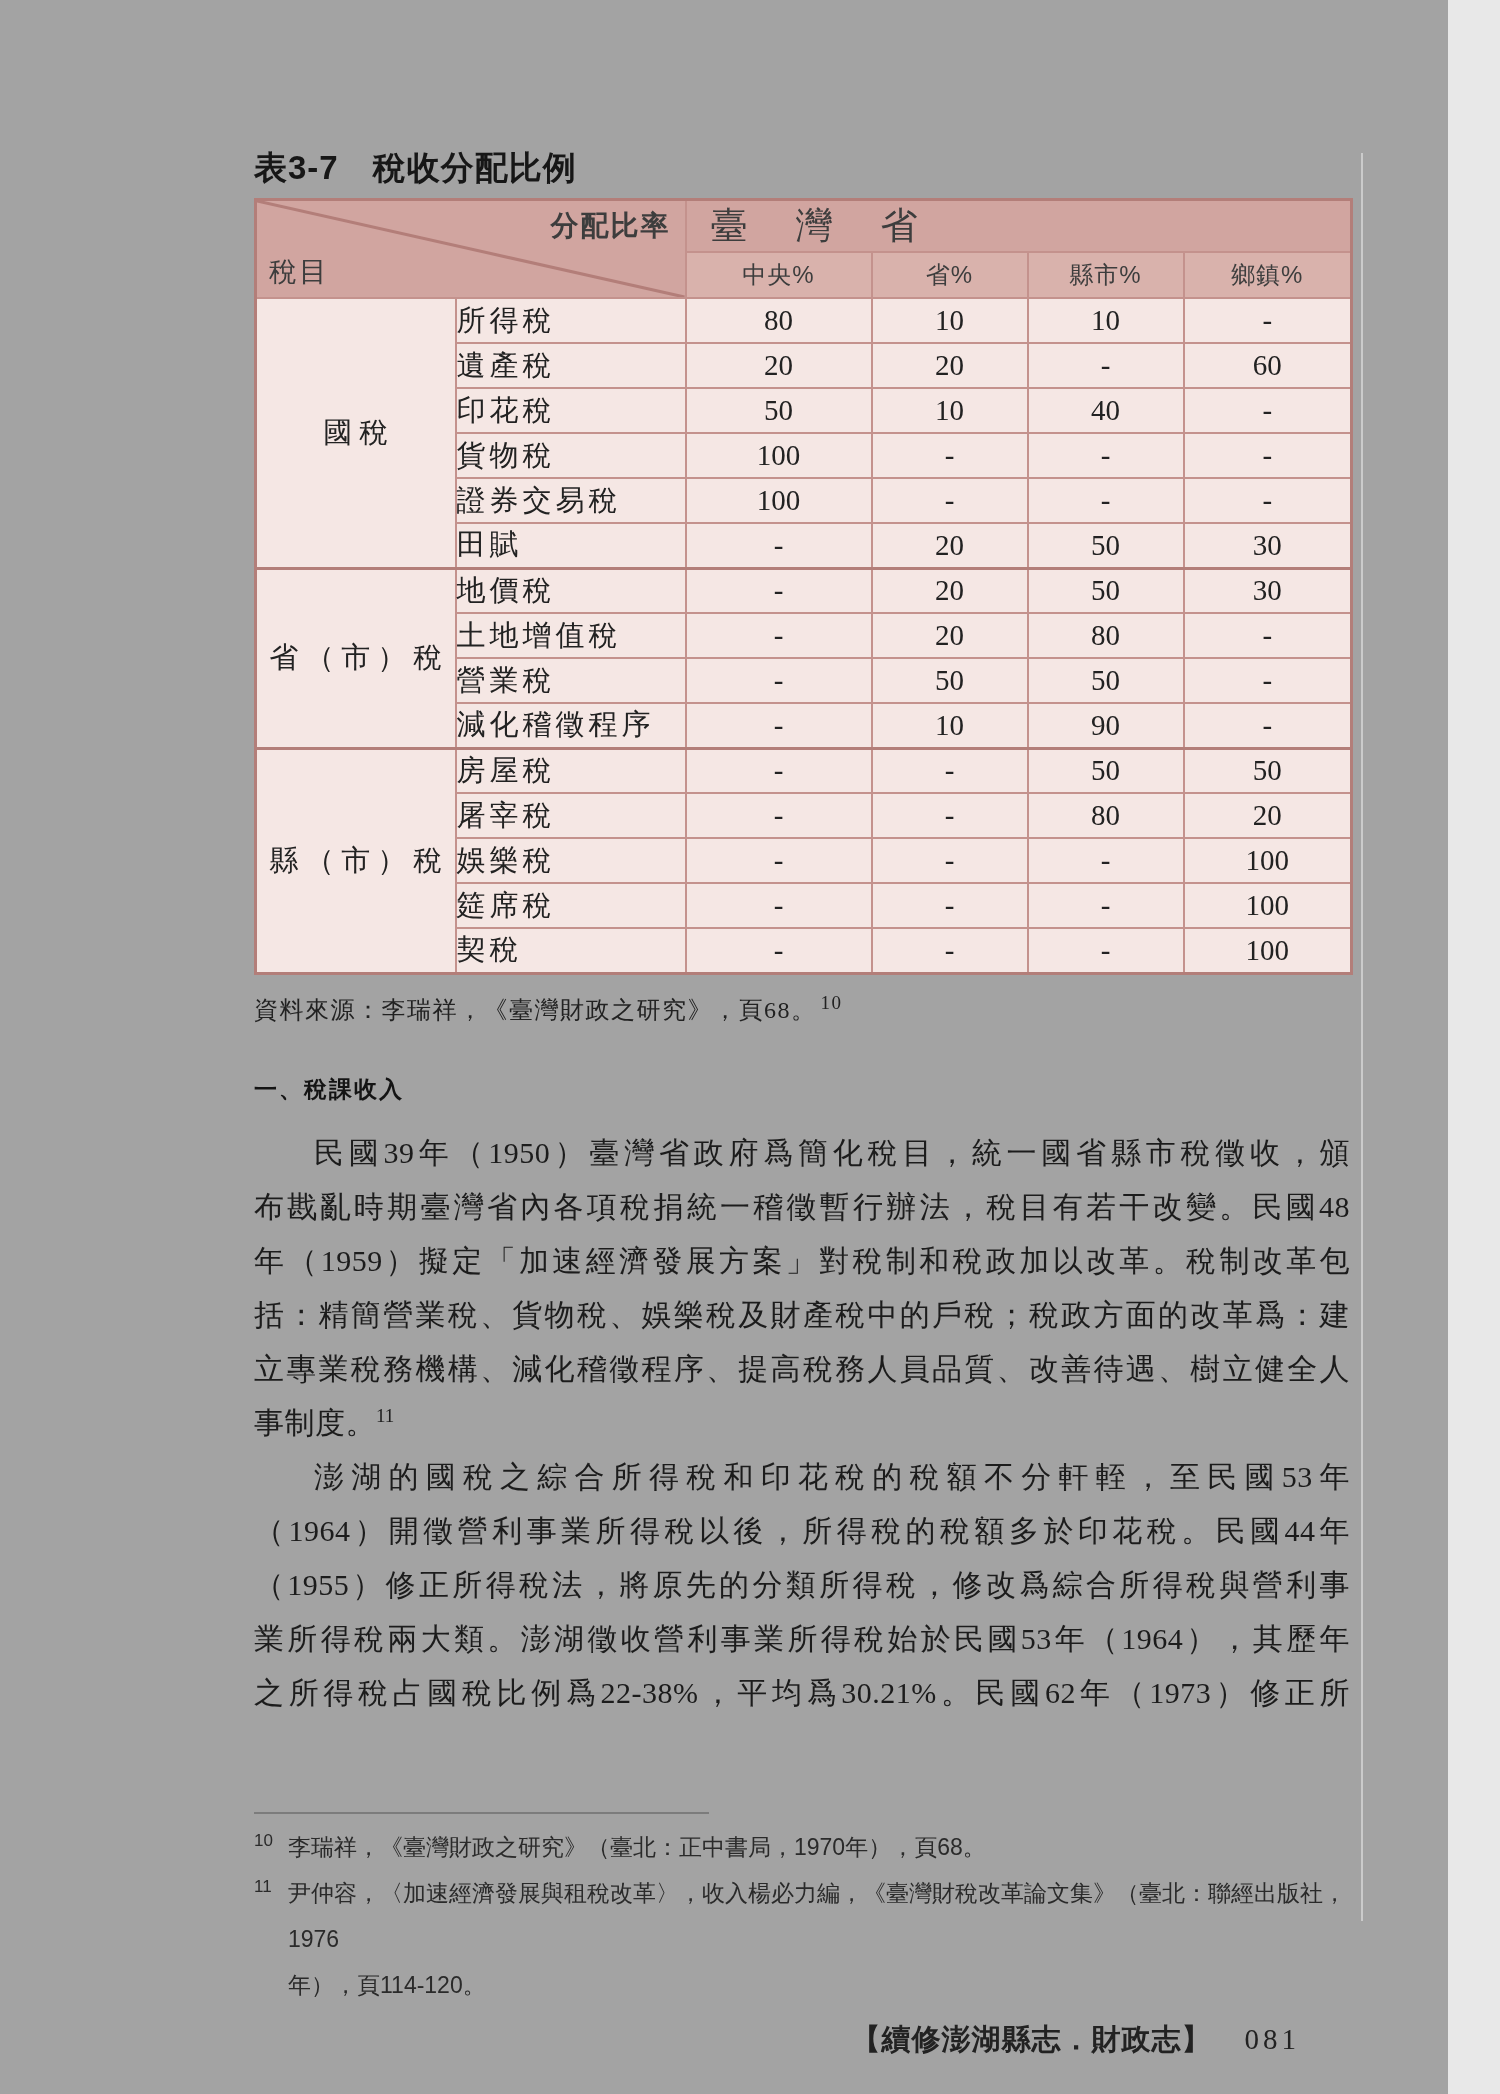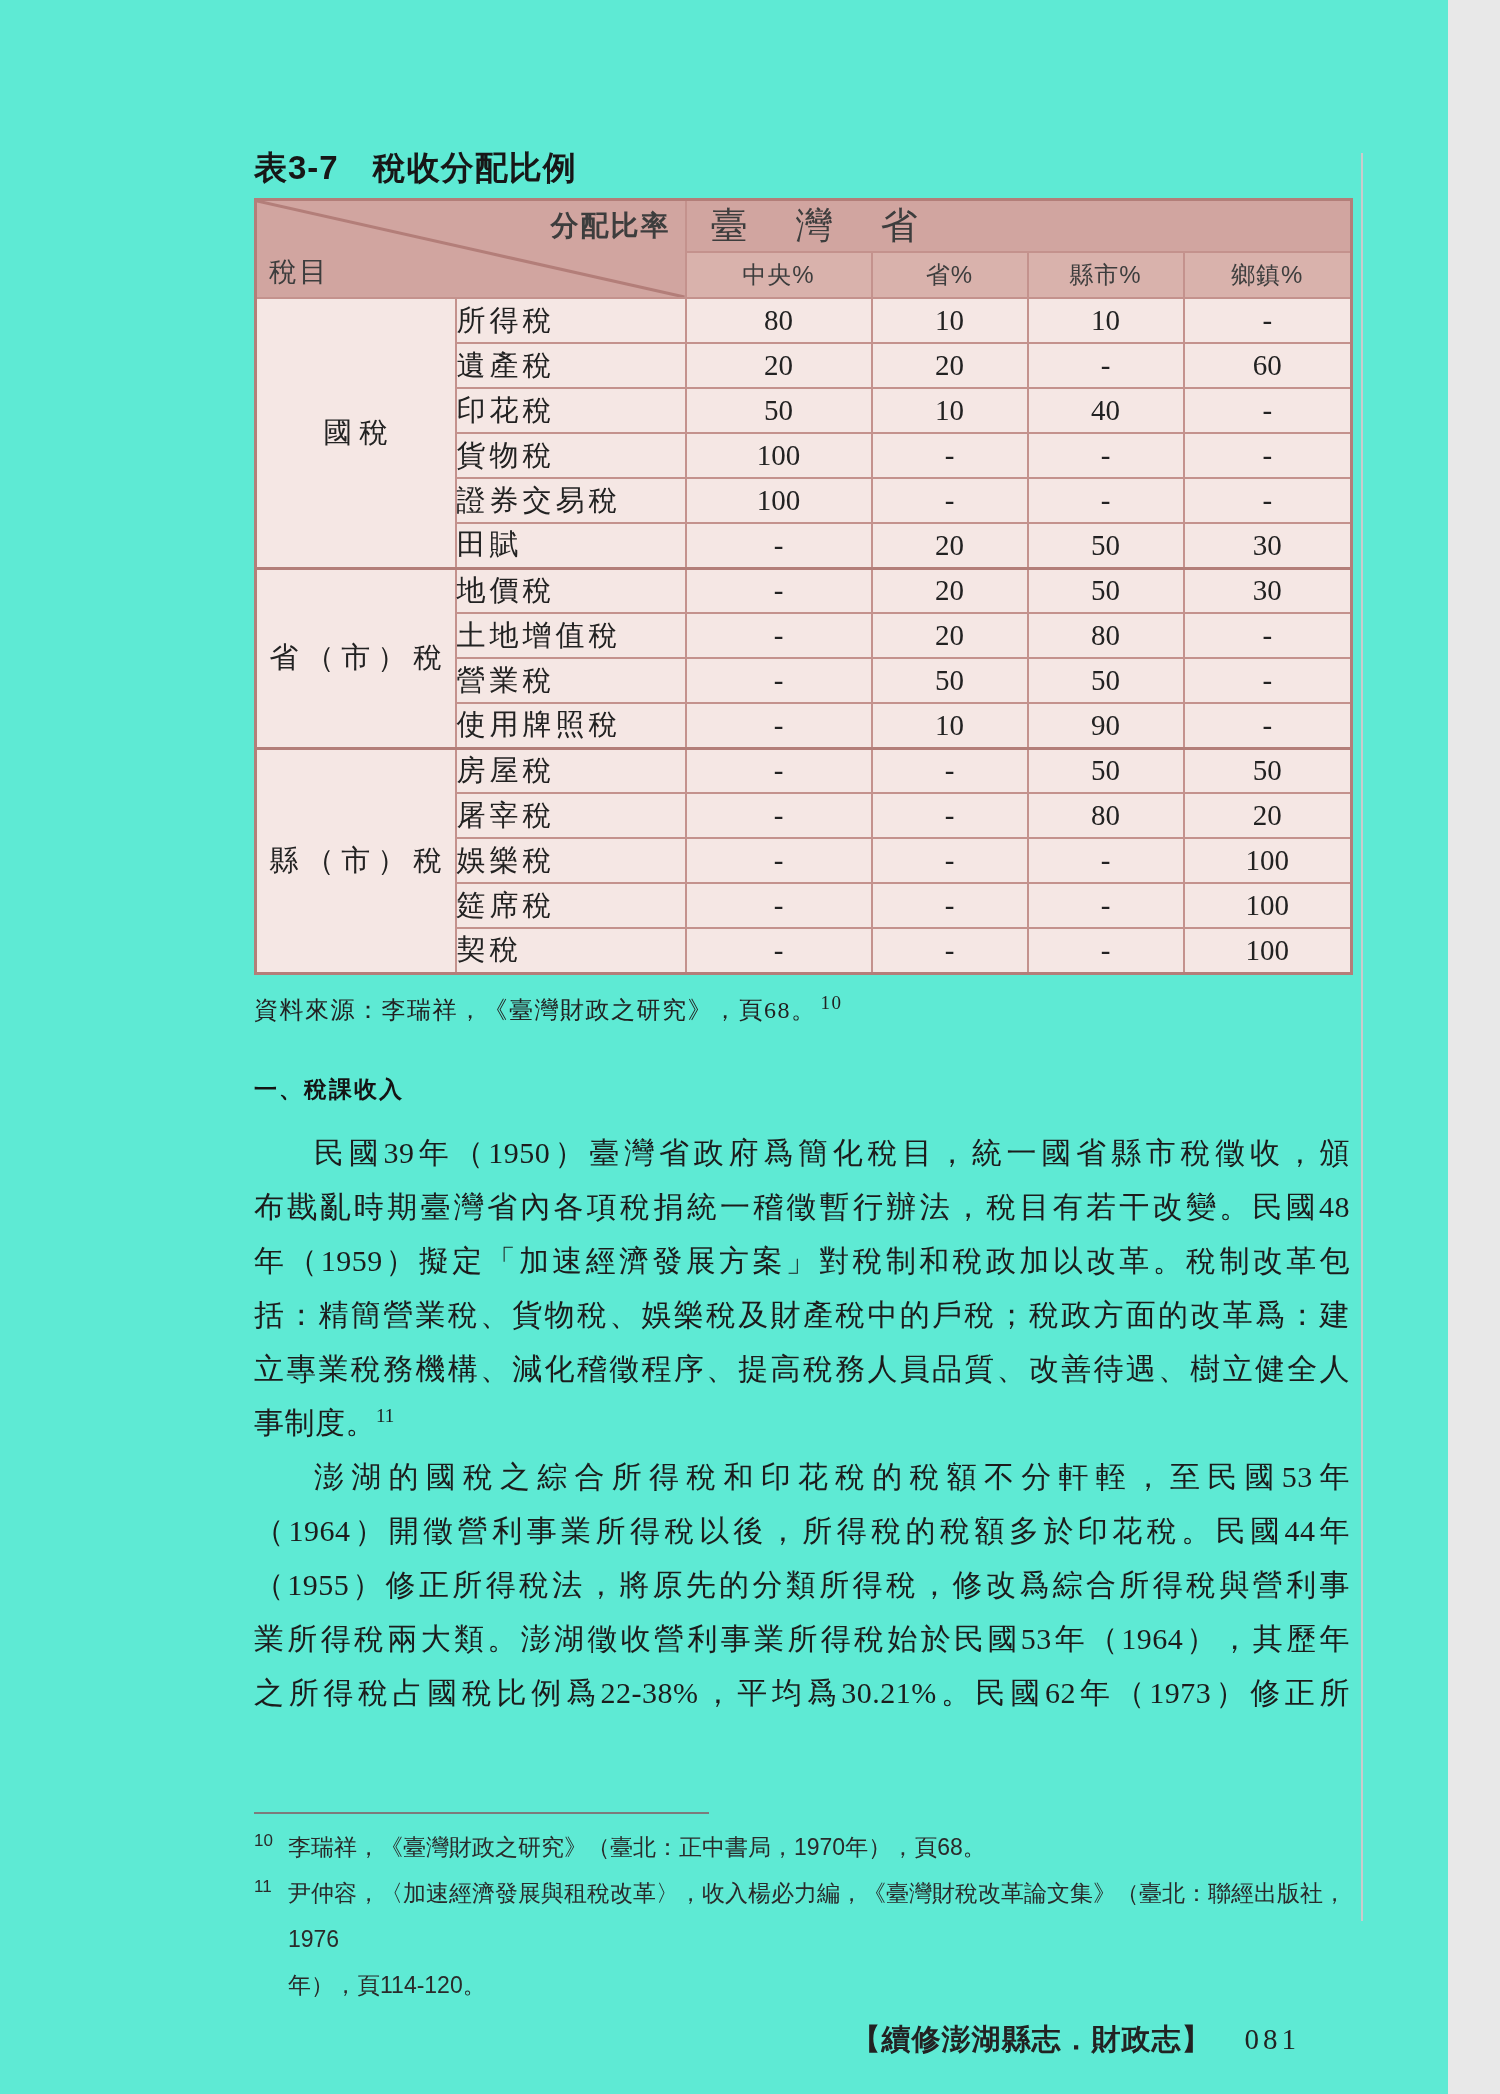--- a/index.html
+++ b/index.html
@@ -1,19 +1,19 @@
 <!DOCTYPE html>
 <html lang="zh-Hant"><head>
 <meta charset="utf-8">
 <style>
   html,body{margin:0;padding:0;background:#e8e8e8;}
   .page{
     position:relative;
     width:1448px;height:2094px;
-    background:#5eead4;
+    background:#a3a3a3;
     overflow:hidden;
     font-family:"Liberation Serif","DejaVu Serif",serif;
     color:#1e1e1e;
   }
   .margin-rule{
     position:absolute;left:1361px;top:153px;width:2px;height:1768px;
     background:#cbcbcb;
   }
   
   .table-title{
@@ -207,21 +207,21 @@
         <td class="val">-</td>
       </tr>
       <tr>
         <td class="tax-name">營業稅</td>
         <td class="val">-</td>
         <td class="val">50</td>
         <td class="val">50</td>
         <td class="val">-</td>
       </tr>
       <tr>
-        <td class="tax-name">使用牌照稅</td>
+        <td class="tax-name">減化稽徵程序</td>
         <td class="val">-</td>
         <td class="val">10</td>
         <td class="val">90</td>
         <td class="val">-</td>
       </tr>
 
       <tr class="group-start">
         <td class="group-cell" rowspan="5">縣（市）稅</td>
         <td class="tax-name">房屋稅</td>
         <td class="val">-</td>

